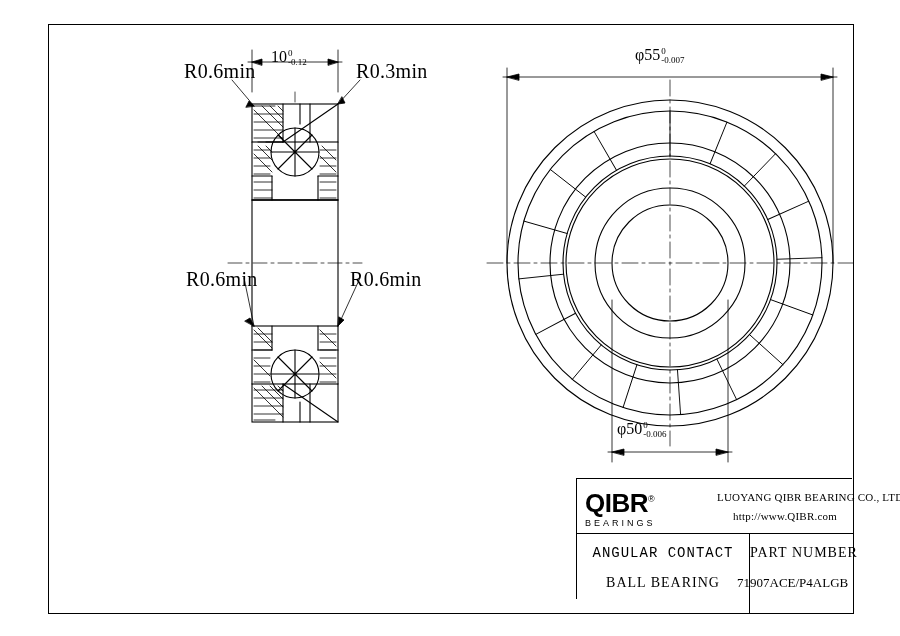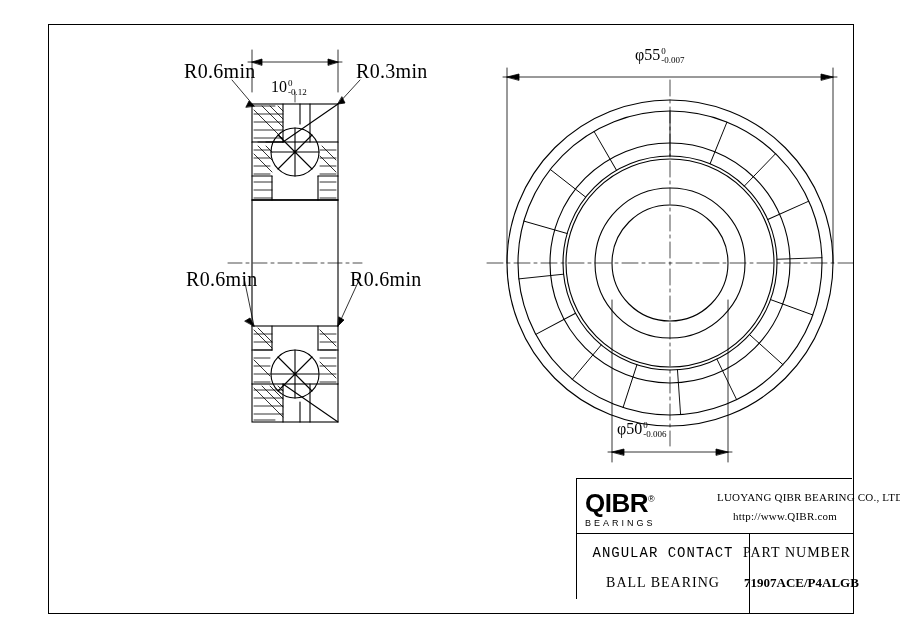--- a/index.html
+++ b/index.html
@@ -171,21 +171,21 @@
         <path d="M728 452 L716 449 L716 455 Z" fill="#000"></path>
       </g>
     </g>
   </svg>
 
   <div class="lbl" style="left:184px;top:60px;">R0.6min</div>
   <div class="lbl" style="left:356px;top:60px;">R0.3min</div>
   <div class="lbl" style="left:186px;top:268px;">R0.6min</div>
   <div class="lbl" style="left:350px;top:268px;">R0.6min</div>
 
-  <div class="dim" style="left:271px;top:48px;margin-top:30px;">
+  <div class="dim" style="left:271px;top:48px;">
     <span>10</span><span class="tol"><span>0</span><span>-0.12</span></span>
   </div>
 
   <div class="dim" style="left:635px;top:46px;">
     <span>φ</span><span>55</span><span class="tol"><span>0</span><span>-0.007</span></span>
   </div>
 
   <div class="dim" style="left:617px;top:420px;">
     <span>φ</span><span>50</span><span class="tol"><span>0</span><span>-0.006</span></span>
   </div>
@@ -198,16 +198,16 @@
     <div class="logo">
       <div class="qibr"><span>QIBR</span><span class="reg">®</span></div>
       <div class="bearings">BEARINGS</div>
     </div>
 
     <div class="coline" style="left:140px;top:12px;">LUOYANG QIBR BEARING CO., LTD</div>
     <div class="coline" style="left:156px;top:31px;">http://www.QIBR.com</div>
 
     <div class="tcell" style="left:0;top:66px;width:172px;font-family:Liberation Mono, monospace;">ANGULAR CONTACT</div>
     <div class="tcell" style="left:0;top:96px;width:172px;">BALL BEARING</div>
-    <div class="tcell" style="left:166px;top:66px;width:103px;">PART  NUMBER</div>
-    <div class="tcell" style="left:167px;top:96px;width:103px;font-size:13px;letter-spacing:0;font-weight:bold;">71907ACE/P4ALGB</div>
+    <div class="tcell" style="left:173px;top:66px;width:103px;">PART  NUMBER</div>
+    <div class="tcell" style="left:160px;top:96px;width:103px;font-size:13px;letter-spacing:0;">71907ACE/P4ALGB</div>
   </div>
 </div>
 
 </body></html>

